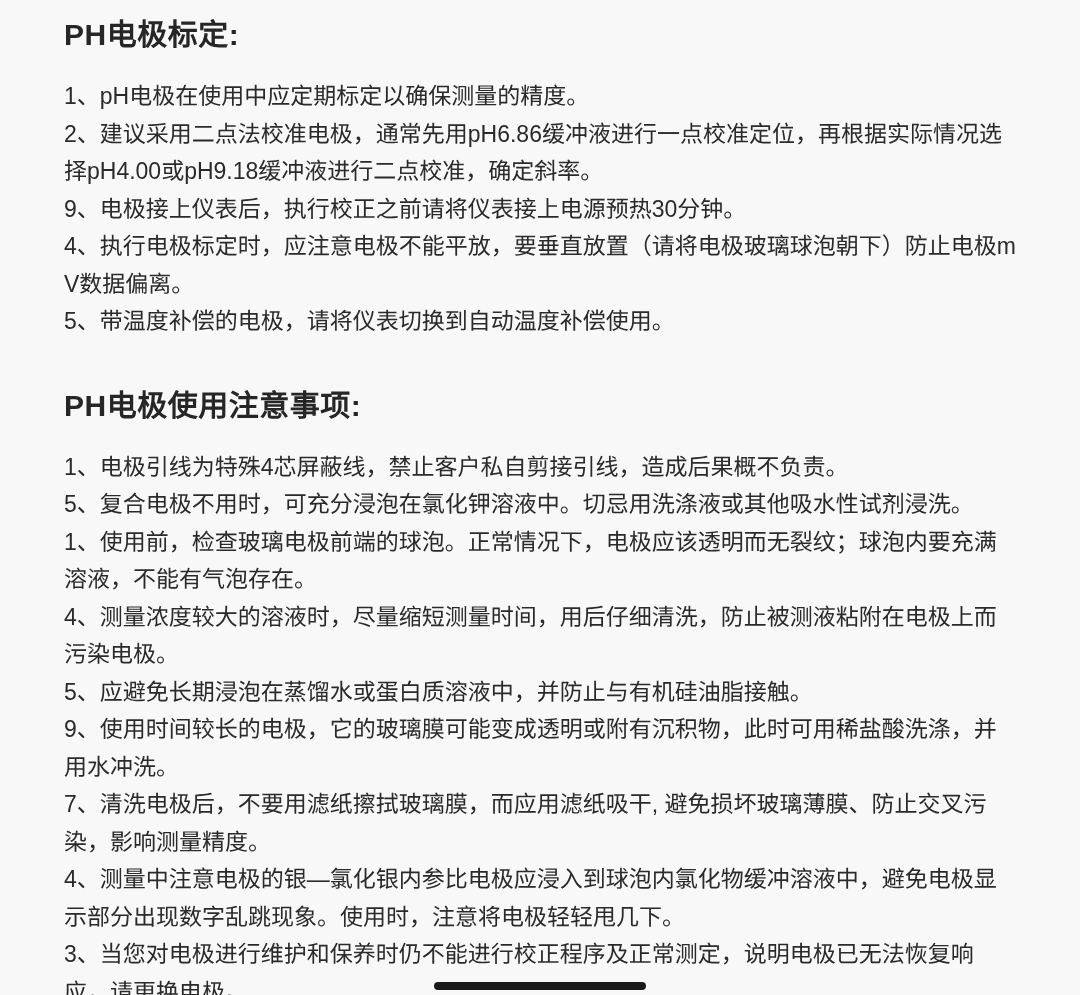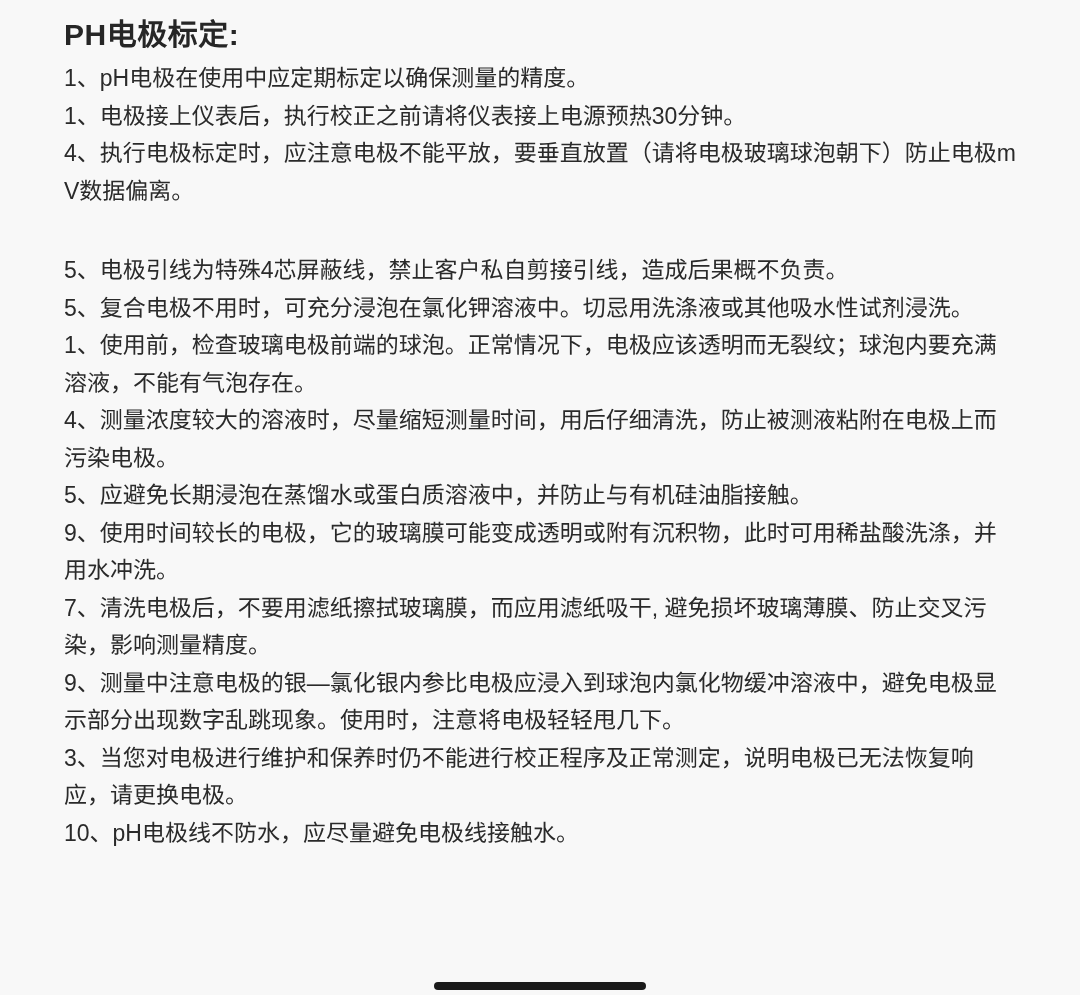--- a/index.html
+++ b/index.html
@@ -24,21 +24,21 @@
     font-size: 30px;
     font-weight: 700;
     line-height: 46px;
     color: #262626;
     letter-spacing: 0.5px;
   }
   .section + .section {
     margin-top: 42px;
   }
   .items {
-    margin-top: 2px;
+    margin-top: 20px;
   }
   .item {
     font-size: 23px;
     font-weight: 500;
     line-height: 37.5px;
     color: #2a2a2a;
     text-align: left;
     word-break: break-all;
   }
   .gesture-bar {
@@ -55,35 +55,38 @@
 </head>
 <body>
 
 <div class="page">
   <div class="doc">
 
     <div class="section">
       <h2 class="section-title">PH电极标定:</h2>
       <div class="items">
           <p class="item">1、pH电极在使用中应定期标定以确保测量的精度。</p>
-          <p class="item">1、电极接上仪表后，执行校正之前请将仪表接上电源预热30分钟。</p>
+          <p class="item">2、建议采用二点法校准电极，通常先用pH6.86缓冲液进行一点校准定位，再根据实际情况选择pH4.00或pH9.18缓冲液进行二点校准，确定斜率。</p>
+          <p class="item">9、电极接上仪表后，执行校正之前请将仪表接上电源预热30分钟。</p>
           <p class="item">4、执行电极标定时，应注意电极不能平放，要垂直放置（请将电极玻璃球泡朝下）防止电极mV数据偏离。</p>
+          <p class="item">5、带温度补偿的电极，请将仪表切换到自动温度补偿使用。</p>
         </div>
     </div>
 
     <div class="section">
+      <h2 class="section-title">PH电极使用注意事项:</h2>
       <div class="items">
-          <p class="item">5、电极引线为特殊4芯屏蔽线，禁止客户私自剪接引线，造成后果概不负责。</p>
+          <p class="item">1、电极引线为特殊4芯屏蔽线，禁止客户私自剪接引线，造成后果概不负责。</p>
           <p class="item">5、复合电极不用时，可充分浸泡在氯化钾溶液中。切忌用洗涤液或其他吸水性试剂浸洗。</p>
           <p class="item">1、使用前，检查玻璃电极前端的球泡。正常情况下，电极应该透明而无裂纹；球泡内要充满溶液，不能有气泡存在。</p>
           <p class="item">4、测量浓度较大的溶液时，尽量缩短测量时间，用后仔细清洗，防止被测液粘附在电极上而污染电极。</p>
           <p class="item">5、应避免长期浸泡在蒸馏水或蛋白质溶液中，并防止与有机硅油脂接触。</p>
           <p class="item">9、使用时间较长的电极，它的玻璃膜可能变成透明或附有沉积物，此时可用稀盐酸洗涤，并用水冲洗。</p>
           <p class="item">7、清洗电极后，不要用滤纸擦拭玻璃膜，而应用滤纸吸干, 避免损坏玻璃薄膜、防止交叉污染，影响测量精度。</p>
-          <p class="item">9、测量中注意电极的银—氯化银内参比电极应浸入到球泡内氯化物缓冲溶液中，避免电极显示部分出现数字乱跳现象。使用时，注意将电极轻轻甩几下。</p>
+          <p class="item">4、测量中注意电极的银—氯化银内参比电极应浸入到球泡内氯化物缓冲溶液中，避免电极显示部分出现数字乱跳现象。使用时，注意将电极轻轻甩几下。</p>
           <p class="item">3、当您对电极进行维护和保养时仍不能进行校正程序及正常测定，说明电极已无法恢复响应，请更换电极。</p>
           <p class="item">10、pH电极线不防水，应尽量避免电极线接触水。</p>
         </div>
     </div>
 
   </div>
 
   <div class="gesture-bar"></div>
 </div>
 

